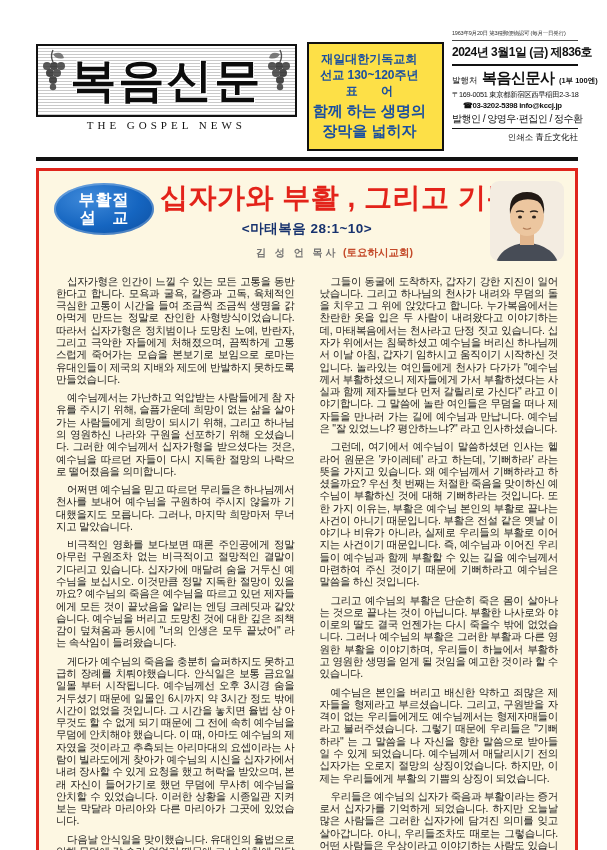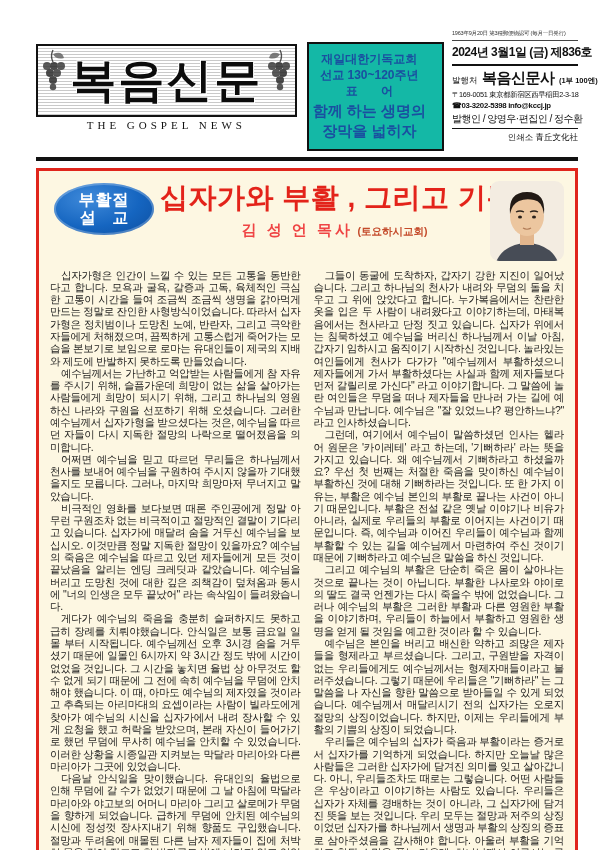--- a/index.html
+++ b/index.html
@@ -22,35 +22,35 @@
     text-shadow:0 0 1px #fff, 1px 1px 0 #fff, -1px -1px 0 #fff;
     z-index:2; white-space:nowrap;
   }
   .grape { position:absolute; top:2px; z-index:1; opacity:.85; }
   .grape-l { left:2px; } .grape-r { right:2px; transform:scaleX(-1); }
   .masthead-sub {
     font-family:"Liberation Serif", serif; font-size:11px; letter-spacing:4px;
     text-align:center; margin-top:2px; color:#111; font-weight:normal;
   }
   .slogan-box {
-    width:138px; margin:14px 0 0 10px; border:2px solid #111; background:#14b8a6;
+    width:138px; margin:14px 0 0 10px; border:2px solid #111; background:#fde047;
     padding:7px 16px 8px 4px; text-align:center; color:#1a4fa0; font-weight:bold;
   }
   .slogan-line { font-size:12px; line-height:1.35; white-space:nowrap; }
   .slogan-line:nth-child(3) { letter-spacing:10px; padding-left:10px; }
   .slogan-line:nth-child(4), .slogan-line:nth-child(5) { font-size:15px; line-height:1.3; margin-top:1px; }
   .publisher-box { width:126px; margin-left:8px; color:#111; }
   .pub-registration { font-size:5.5px; color:#333; letter-spacing:-0.2px; white-space:nowrap; padding:2px 0 3px 0; border-bottom:1px solid #444; }
   .pub-date { font-size:12px; font-weight:bold; white-space:nowrap; padding:3px 0 3px 0; border-bottom:2px solid #111; letter-spacing:-0.5px; }
   .pub-name-row { padding-top:3px; white-space:nowrap; }
   .pub-label { font-size:8.5px; font-weight:normal; }
   .pub-name { font-size:15px; font-weight:900; letter-spacing:-0.5px; }
   .pub-price { font-size:7.5px; font-weight:bold; }
   .pub-address { font-size:7.3px; margin-top:2px; white-space:nowrap; letter-spacing:-0.3px; }
-  .pub-phone { font-size:7.8px; font-weight:bold; margin-top:1px; white-space:nowrap; letter-spacing:-0.3px; }
+  .pub-phone { font-size:7.8px; font-weight:bold; margin-top:1px; white-space:nowrap; letter-spacing:-0.3px;margin-left:11px; }
   .pub-staff { font-size:10px; margin-top:2px; padding-bottom:2px; border-bottom:1px solid #111; white-space:nowrap; letter-spacing:-0.5px; }
   .pub-printer { font-size:8.5px; text-align:right; margin-top:3px; }
   .thick-rule { width:542px; height:4px; background:#111; margin-top:6px; }
   
   .article-box {
     width:542px; height:780px; margin-top:7px; border:3px solid #e0251b;
     background:#fdf7e2; padding:6px 9px 6px 9px; overflow:hidden; position:relative;
   }
   .article-header { position:relative; height:84px; }
   .badge {
@@ -62,28 +62,28 @@
   }
   .badge span { font-size:16px; letter-spacing:1px; }
   .badge span:nth-child(2) { letter-spacing:6px; padding-left:6px; }
   .title-block { margin:2px 112px 0 112px; text-align:center; }
   .article-title {
     font-size:28px; font-weight:900; color:#e3231a; letter-spacing:0.5px;
     white-space:nowrap; text-shadow:0 0 1px #fbe9d0;
   }
   .scripture { font-size:13.5px; font-weight:900; color:#17326e; margin-top:3px; letter-spacing:0.5px; }
   .author-line { margin-top:4px; white-space:nowrap; padding-left:55px; }
-  .author { font-size:15px; font-weight:900; color:#ef4444; letter-spacing:3px; }
+  .author { font-size:10px; font-weight:900; color:#737373; letter-spacing:3px; }
   .affil { font-size:10.5px; font-weight:bold; color:#c44a2a; }
   .photo { position:absolute; right:2px; top:2px; width:74px; height:80px; }
   .columns { display:flex; gap:13px; margin-top:6px; padding:0 2px; }
   .col { flex:1; min-width:0; }
   .col p {
     font-size:10.5px; line-height:1.17; color:#1a1a1a; text-align:justify;
-    text-indent:11px; letter-spacing:-0.3px; margin:0;
+    text-indent:11px; letter-spacing:-0.3px; margin:6px;
   }
   .page-number { width:542px; text-align:right; font-size:13px; color:#222; margin-top:8px; padding-right:10px; }
 </style>
 </head>
 <body>
 
 <div class="page">
 
   <header class="header">
 
@@ -147,20 +147,21 @@
   <div class="thick-rule"></div>
 
   <article class="article-box">
     <div class="article-header">
       <div class="badge">
         <span>부활절</span>
         <span>설 교</span>
       </div>
       <div class="title-block">
         <h2 class="article-title">십자가와 부활 , 그리고 기쁨</h2>
+        <div class="scripture">&lt;마태복음 28:1~10&gt;</div>
         <div class="author-line">
           <span class="author">김 성 언 목사</span>
           <span class="affil">(토요하시교회)</span>
         </div>
       </div>
       <div class="photo">
         <svg width="74" height="80" viewBox="0 0 74 80">
           <defs>
               <clipPath id="pc">
                 <rect width="74" height="80" rx="9"></rect>

